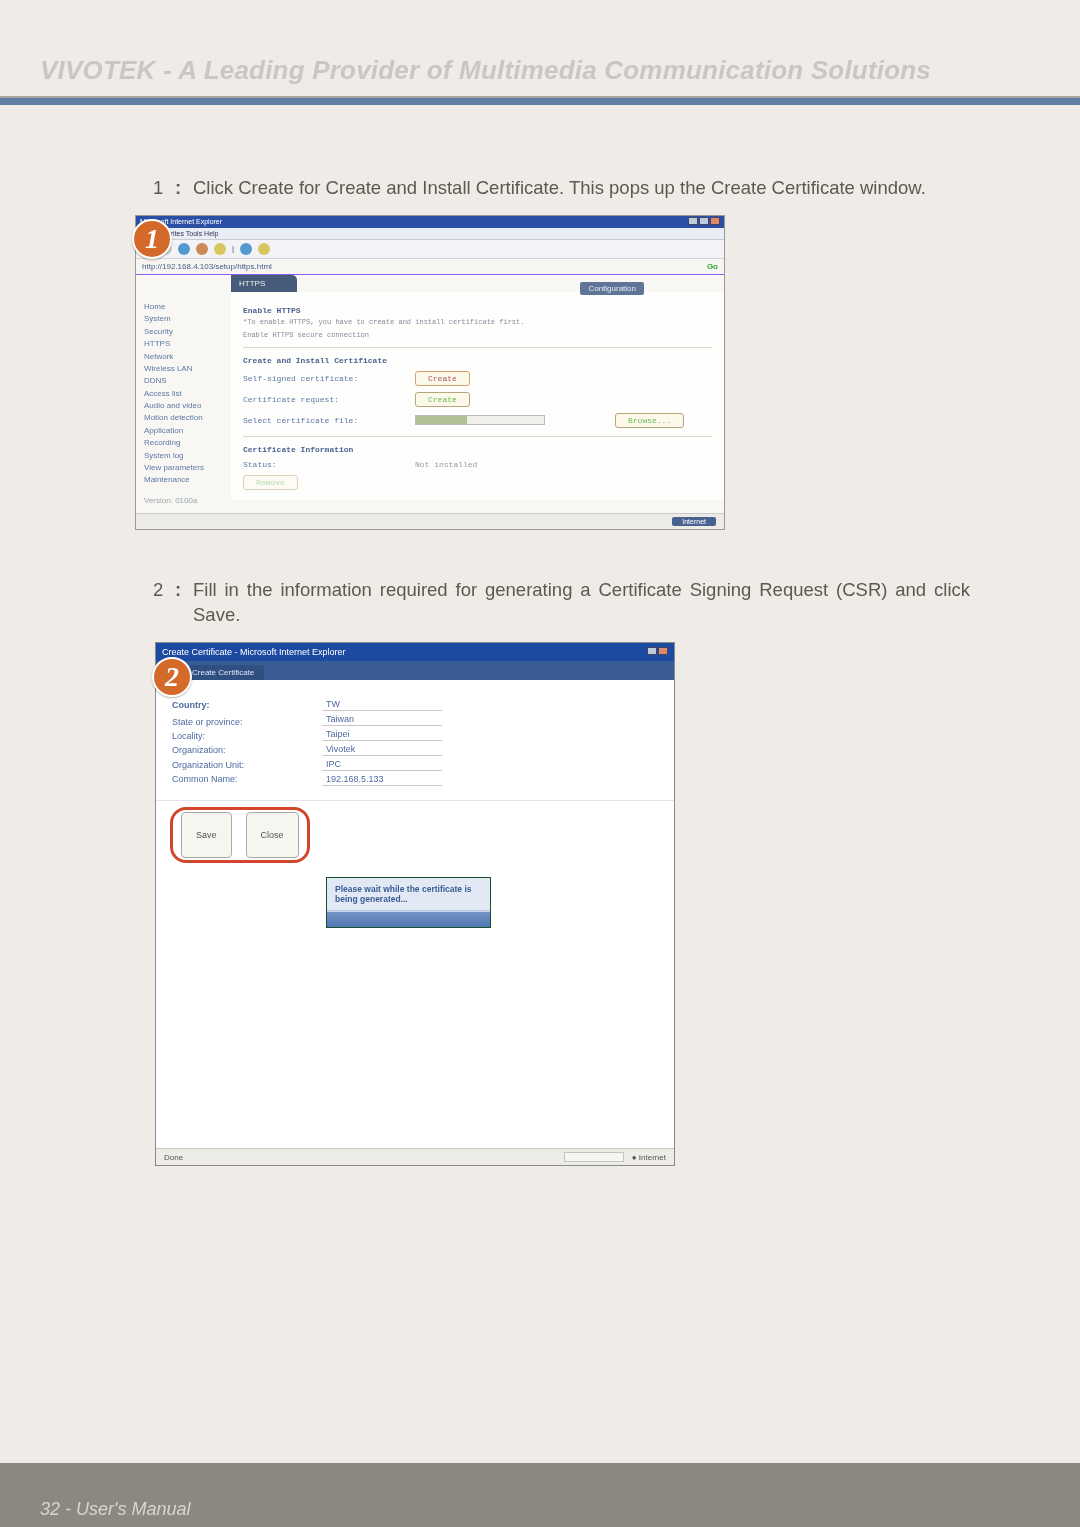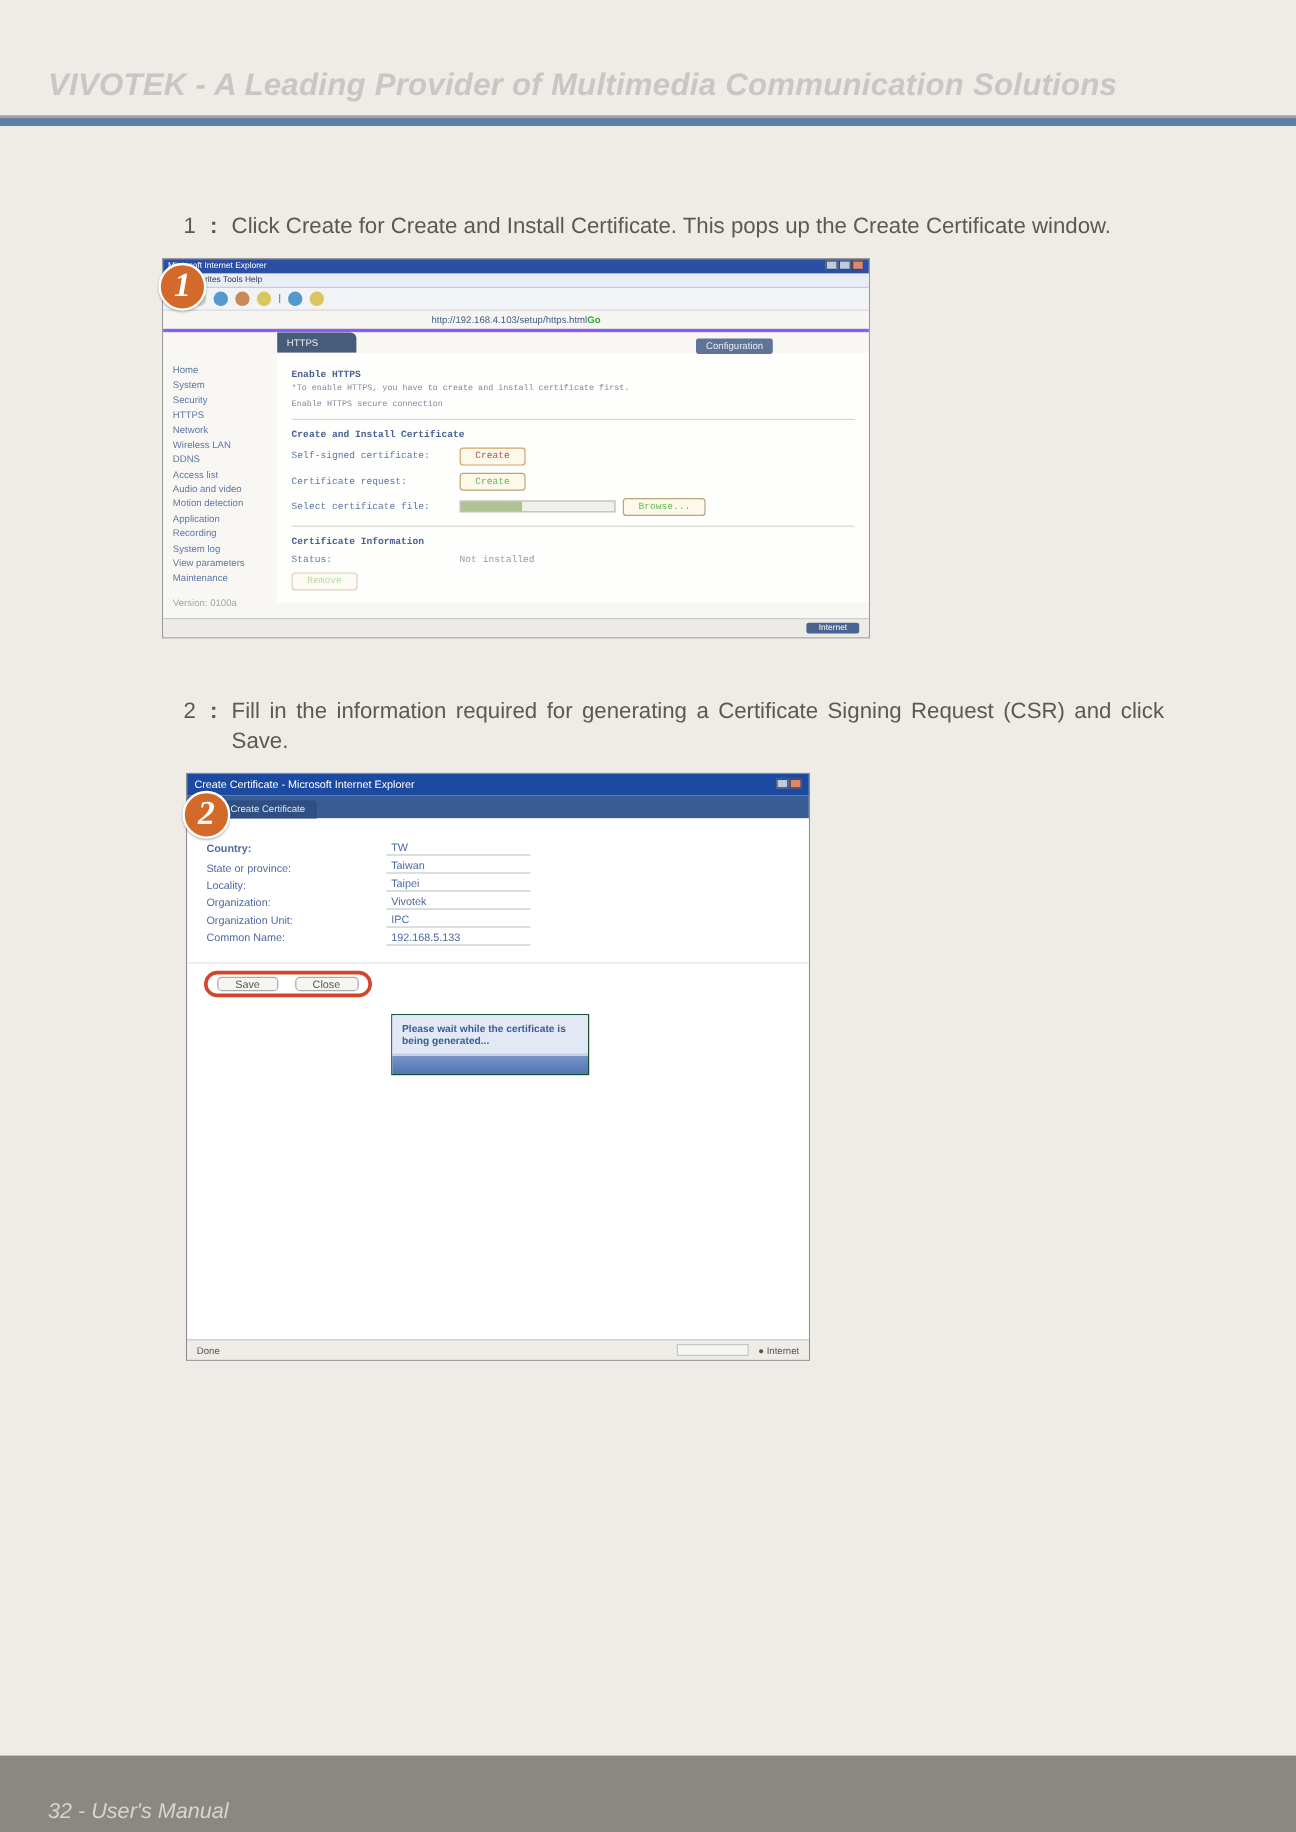--- a/index.html
+++ b/index.html
@@ -102,22 +102,22 @@
   .shot1 .toolbar .ico {
     width: 12px; height: 12px; border-radius: 50%;
     background: #7ea85f; display:inline-block;
   }
   .shot1 .toolbar .ico2 { background: #c85; }
   .shot1 .toolbar .ico3 { background: #59c; }
   .shot1 .toolbar .ico4 { background: #d9c65e; }
   .shot1 .urlbar {
     background: #f6f5f1;
     padding: 3px 6px;
-    border-bottom: 3px solid #8b5cf6;
-    display:flex; justify-content:center; align-items:center;
+    border-bottom: 1px solid #8b5cf6;
+    display:flex; justify-content:space-between; align-items:center;
   }
   .shot1 .urlbar .go { color:#3a3; font-weight:bold;}
   .shot1 .body {
     display: flex;
     background: #f8f7f3;
   }
   .shot1 .sidebar {
     width: 95px;
     padding: 26px 6px 6px 8px;
     color: #5d78a6;
@@ -137,21 +137,21 @@
     border-top-right-radius: 5px;
   }
   .shot1 .cfgbadge {
     position:absolute; right:80px; top:66px;
     background:#5f7496;color:#e9edf4;font-size:8px;
     padding:2px 8px;border-radius:2px;
   }
   .panel { padding: 10px 12px 4px; font-family: Liberation Mono, monospace; }
   .panel .ptitle { font-weight:bold; color:#4a6290; margin: 4px 0 3px;}
   .panel .hint  { color:#889; font-size:7px; margin-bottom:5px;}
-  .panel .row { display:flex; align-items:center; margin:6px 0;}
+  .panel .row { display:flex; align-items:center; margin:6px 0;gap:32px;}
   .panel .row .lbl { flex: 0 0 140px; color:#5d78a6;}
   .panel .btn {
     border:1px solid #b6a67a;background:#fdf9ea;
     padding:2px 12px;font-size:8px;border-radius:3px;color:#6b5;
   }
   .panel .btn.org {border-color:#d8a06a;color:#a56;}
   .panel .bar { 
     height:10px;border:1px solid #bbb;background:#f0efe9;
     width:130px;display:flex;
   }
@@ -216,21 +216,21 @@
     color:#4d6aa1;margin-bottom:2px;
   }
   .shot2 .btnbar { padding: 6px 0 6px 14px;}
   .shot2 .btnbar .savebtn{
     display:inline-flex;align-items:center;gap:14px;
     border:3px solid #d2462d;border-radius:16px;padding:2px 8px;
     background:#fff;
   }
   .shot2 .btnbar .savebtn span.btn{
     border:1px solid #aaa;background:#f6f5ef;border-radius:4px;
-    padding:0 14px;font-size:9px;color:#555;
+    padding:17px 14px;font-size:9px;color:#555;
   }
   .shot2 .dialog {
     margin: 8px auto 0 170px;
     width: 165px;
     border:1px solid #14532d;
     font-weight:bold;
   }
   .shot2 .dialog .dmsg{
     background:#e2e9f4;color:#3a5c94;font-size:8.5px;
     padding:6px 8px;border-bottom:1px solid #b8c8e3;

